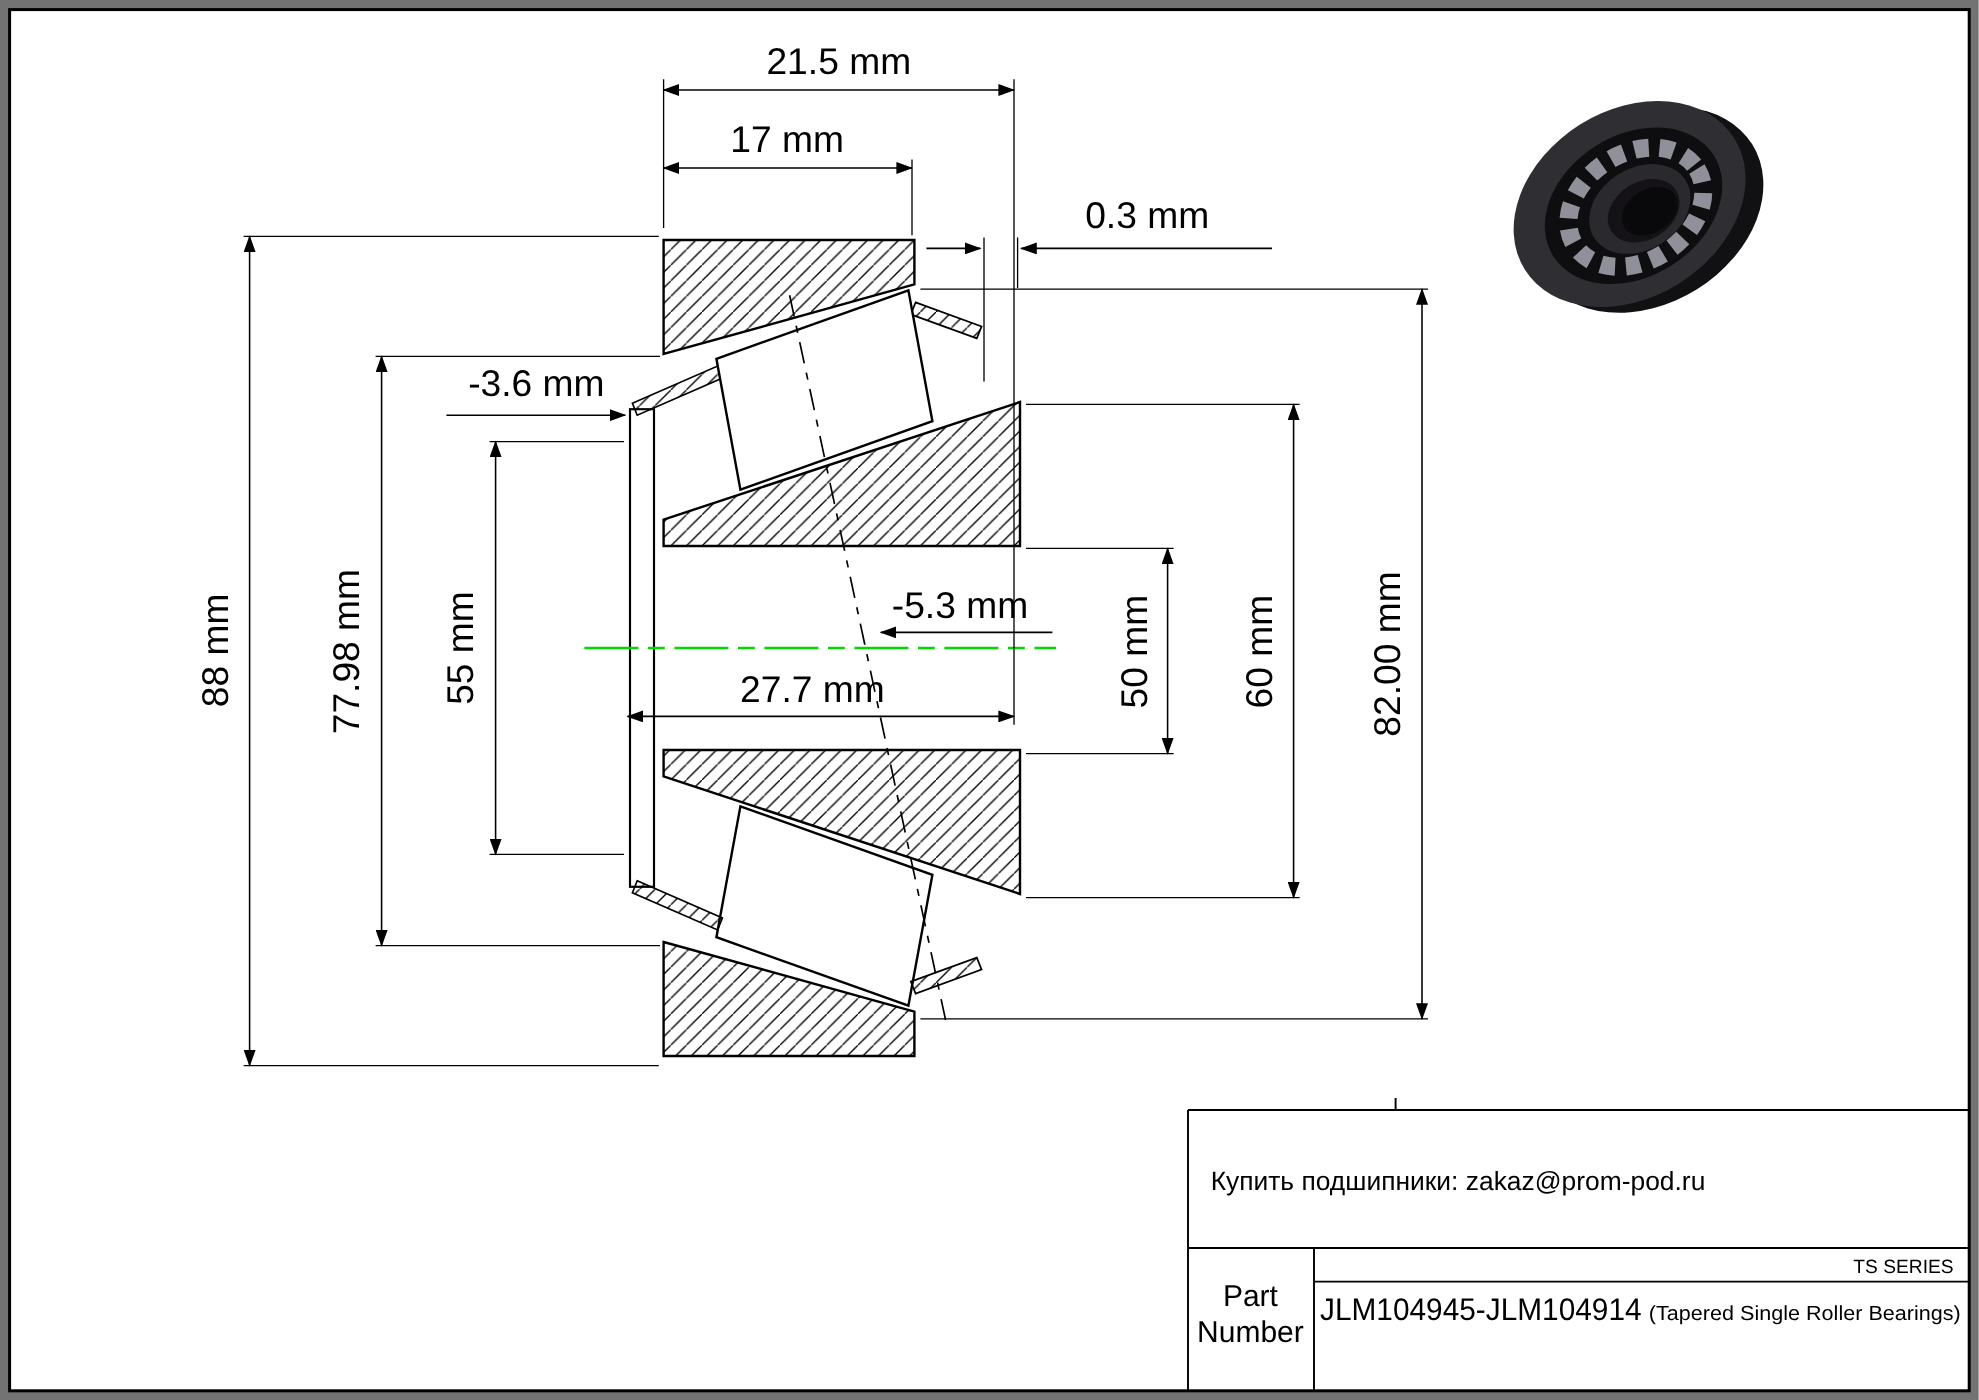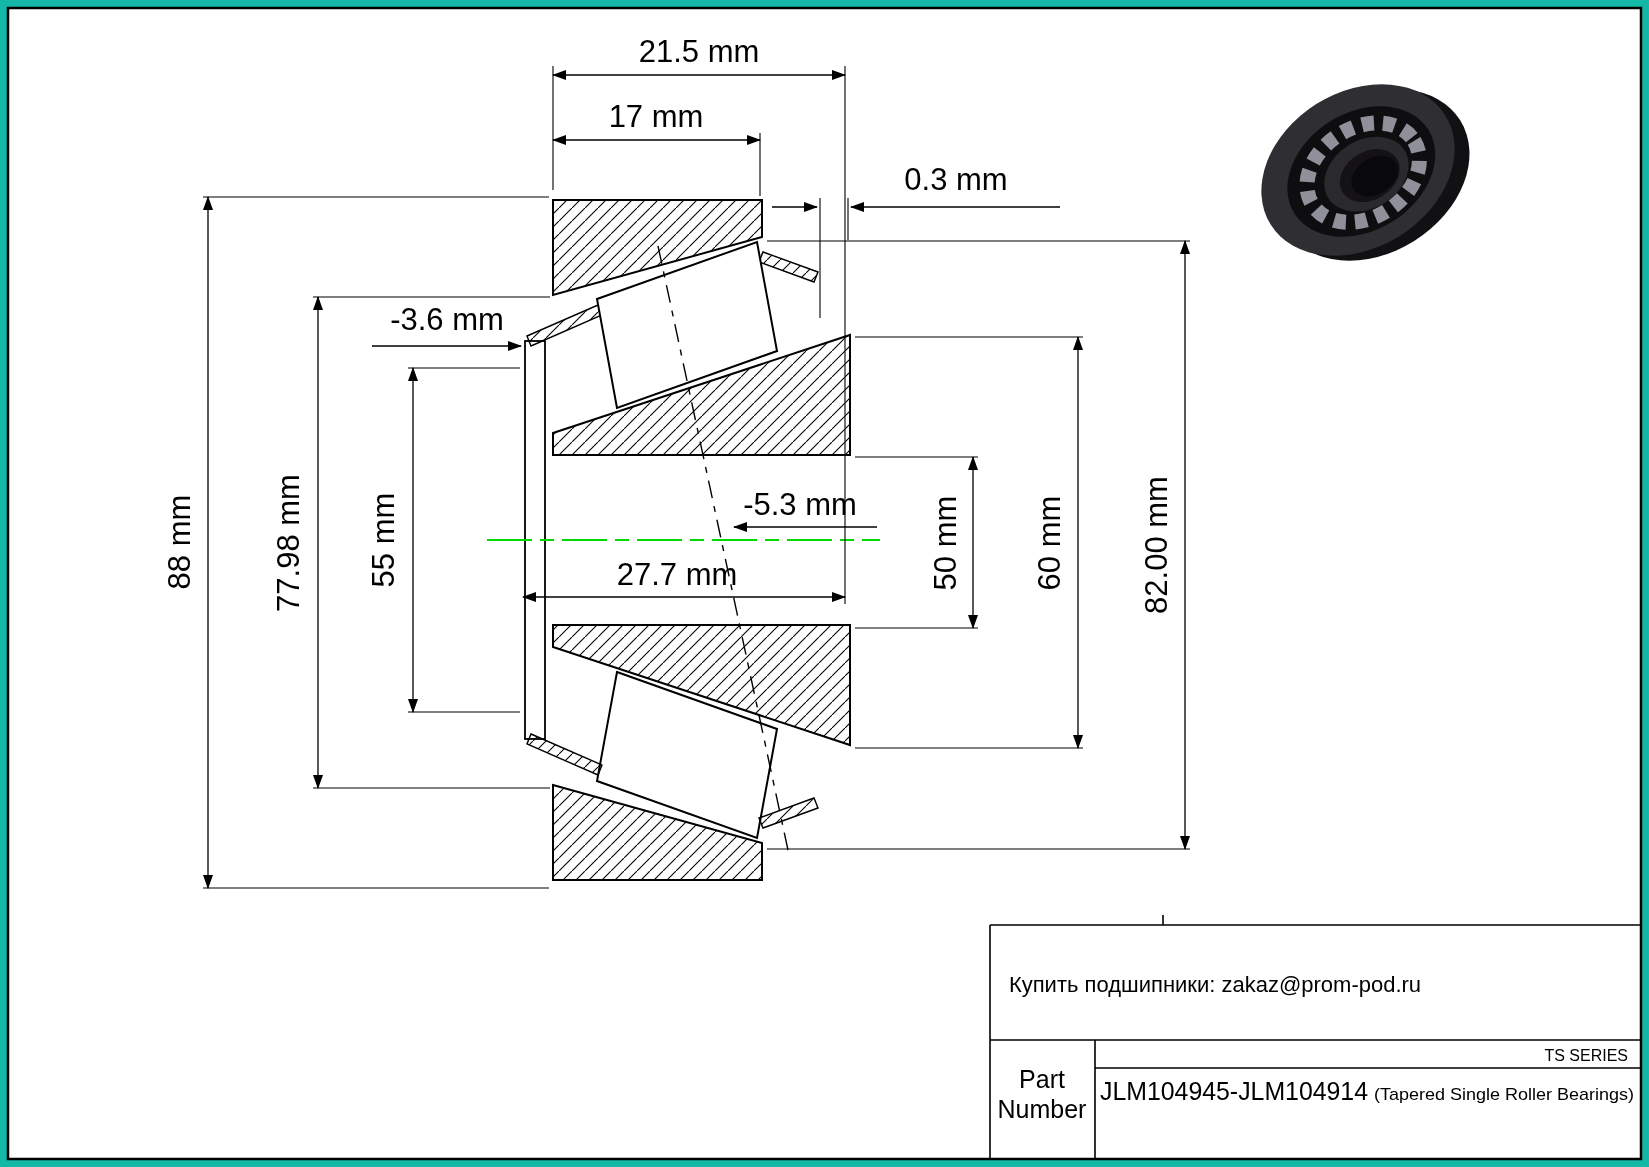--- a/index.html
+++ b/index.html
@@ -1,16 +1,16 @@
 <!DOCTYPE html>
 <html><head>
 <meta charset="utf-8">
 <style>
   html,body{margin:0;padding:0;background:#ffffff;}
-  .sheet{width:1649px;height:1167px;position:relative;background:#14b8a6;font-family:"Liberation Sans",sans-serif;overflow:hidden;}
+  .sheet{width:1649px;height:1167px;position:relative;background:#737373;font-family:"Liberation Sans",sans-serif;overflow:hidden;}
   svg{display:block;}
   .hatched{fill:url(#hatch);stroke:#000;stroke-width:2;}
   .solidpart{fill:#fff;stroke:#000;stroke-width:2;}
   .cage{fill:url(#hatch);stroke:#000;stroke-width:1.4;}
   .cagebody{fill:#fff;stroke:#000;stroke-width:1.8;}
   .dim{stroke:#000;stroke-width:1.3;fill:none;}
   .ext{stroke:#000;stroke-width:1.1;fill:none;}
   .tb-line{stroke:#000;stroke-width:1.6;fill:none;}
   .dim-label{font-size:31px;fill:#000;}
   .contact{font-size:22px;fill:#000;}

